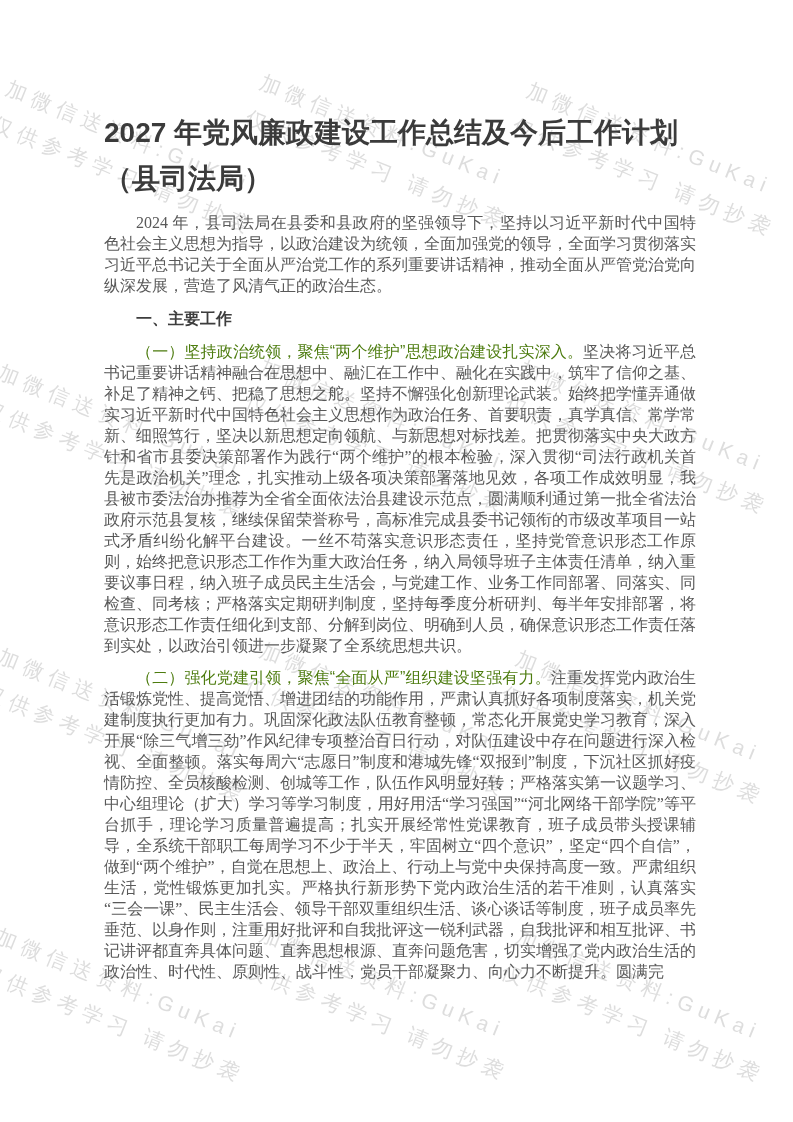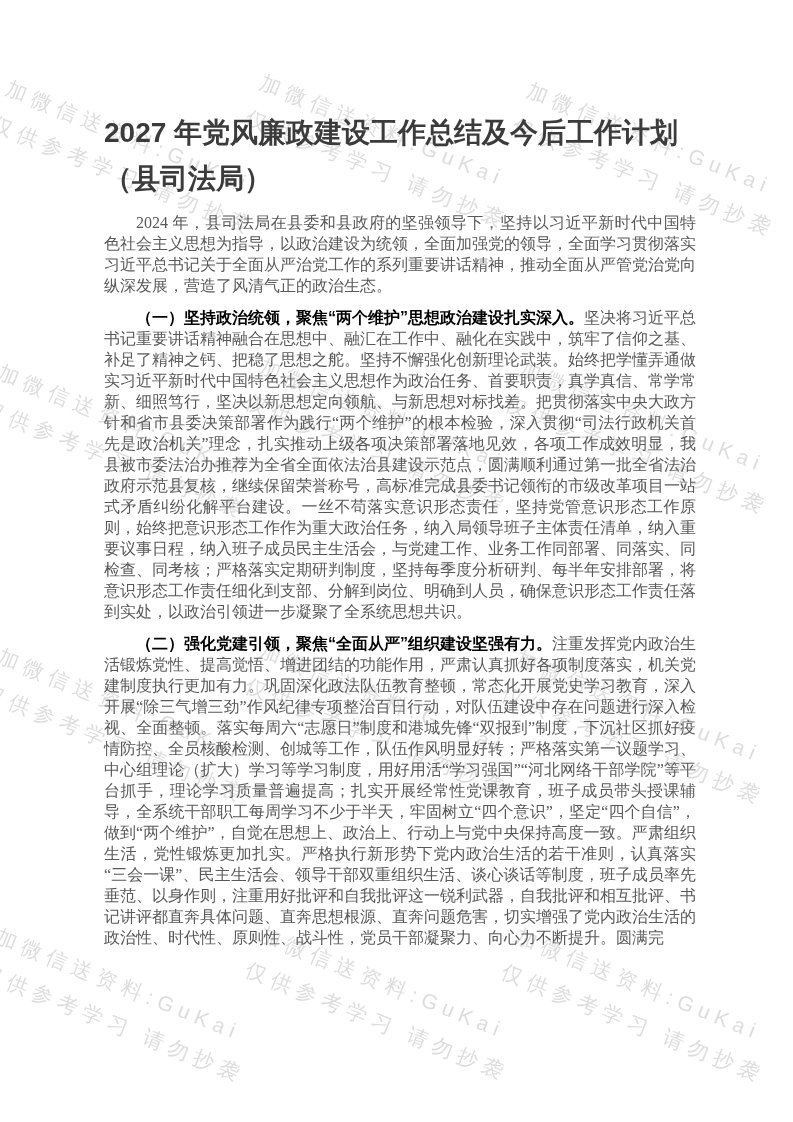--- a/index.html
+++ b/index.html
@@ -61,22 +61,22 @@
     margin: 12px 0 12px 0;
     text-indent: 2em;
     font-family: "Liberation Sans", "DejaVu Sans", sans-serif;
     font-weight: 700;
     font-size: 16px;
     line-height: 21px;
     color: #3d3d3d;
   }
   .lead {
     font-family: "Liberation Sans", "DejaVu Sans", sans-serif;
-    font-weight: 700;
-    color: #000000;
+    font-weight: 400;
+    color: #4d7c0f;
     margin-top: 9px;
   }
 </style>
 </head>
 <body>
 
 <div class="page">
 
   <div class="watermark-layer">
       <div class="wm-cluster" style="left: 14px; top: 70px;">
@@ -128,19 +128,20 @@
         <div>仅供参考学习 请勿抄袭</div>
       </div>
     </div>
 
   <div class="content">
 
     <h1 class="doc-title">2027 年党风廉政建设工作总结及今后工作计划（县司法局）</h1>
 
     <p class="para">2024 年，县司法局在县委和县政府的坚强领导下，坚持以习近平新时代中国特色社会主义思想为指导，以政治建设为统领，全面加强党的领导，全面学习贯彻落实习近平总书记关于全面从严治党工作的系列重要讲话精神，推动全面从严管党治党向纵深发展，营造了风清气正的政治生态。</p>
 
+    <h2 class="sec-heading">一、主要工作</h2>
 
     <p class="para"><span class="lead">（一）坚持政治统领，聚焦“两个维护”思想政治建设扎实深入。</span><span>坚决将习近平总书记重要讲话精神融合在思想中、融汇在工作中、融化在实践中，筑牢了信仰之基、补足了精神之钙、把稳了思想之舵。坚持不懈强化创新理论武装。始终把学懂弄通做实习近平新时代中国特色社会主义思想作为政治任务、首要职责，真学真信、常学常新、细照笃行，坚决以新思想定向领航、与新思想对标找差。把贯彻落实中央大政方针和省市县委决策部署作为践行“两个维护”的根本检验，深入贯彻“司法行政机关首先是政治机关”理念，扎实推动上级各项决策部署落地见效，各项工作成效明显，我县被市委法治办推荐为全省全面依法治县建设示范点，圆满顺利通过第一批全省法治政府示范县复核，继续保留荣誉称号，高标准完成县委书记领衔的市级改革项目一站式矛盾纠纷化解平台建设。一丝不苟落实意识形态责任，坚持党管意识形态工作原则，始终把意识形态工作作为重大政治任务，纳入局领导班子主体责任清单，纳入重要议事日程，纳入班子成员民主生活会，与党建工作、业务工作同部署、同落实、同检查、同考核；严格落实定期研判制度，坚持每季度分析研判、每半年安排部署，将意识形态工作责任细化到支部、分解到岗位、明确到人员，确保意识形态工作责任落到实处，以政治引领进一步凝聚了全系统思想共识。</span></p>
 
     <p class="para"><span class="lead">（二）强化党建引领，聚焦“全面从严”组织建设坚强有力。</span><span>注重发挥党内政治生活锻炼党性、提高觉悟、增进团结的功能作用，严肃认真抓好各项制度落实，机关党建制度执行更加有力。巩固深化政法队伍教育整顿，常态化开展党史学习教育，深入开展“除三气增三劲”作风纪律专项整治百日行动，对队伍建设中存在问题进行深入检视、全面整顿。落实每周六“志愿日”制度和港城先锋“双报到”制度，下沉社区抓好疫情防控、全员核酸检测、创城等工作，队伍作风明显好转；严格落实第一议题学习、中心组理论（扩大）学习等学习制度，用好用活“学习强国”“河北网络干部学院”等平台抓手，理论学习质量普遍提高；扎实开展经常性党课教育，班子成员带头授课辅导，全系统干部职工每周学习不少于半天，牢固树立“四个意识”，坚定“四个自信”，做到“两个维护”，自觉在思想上、政治上、行动上与党中央保持高度一致。严肃组织生活，党性锻炼更加扎实。严格执行新形势下党内政治生活的若干准则，认真落实“三会一课”、民主生活会、领导干部双重组织生活、谈心谈话等制度，班子成员率先垂范、以身作则，注重用好批评和自我批评这一锐利武器，自我批评和相互批评、书记讲评都直奔具体问题、直奔思想根源、直奔问题危害，切实增强了党内政治生活的政治性、时代性、原则性、战斗性，党员干部凝聚力、向心力不断提升。圆满完</span></p>
 
   </div>
 </div>
 
 </body></html>

